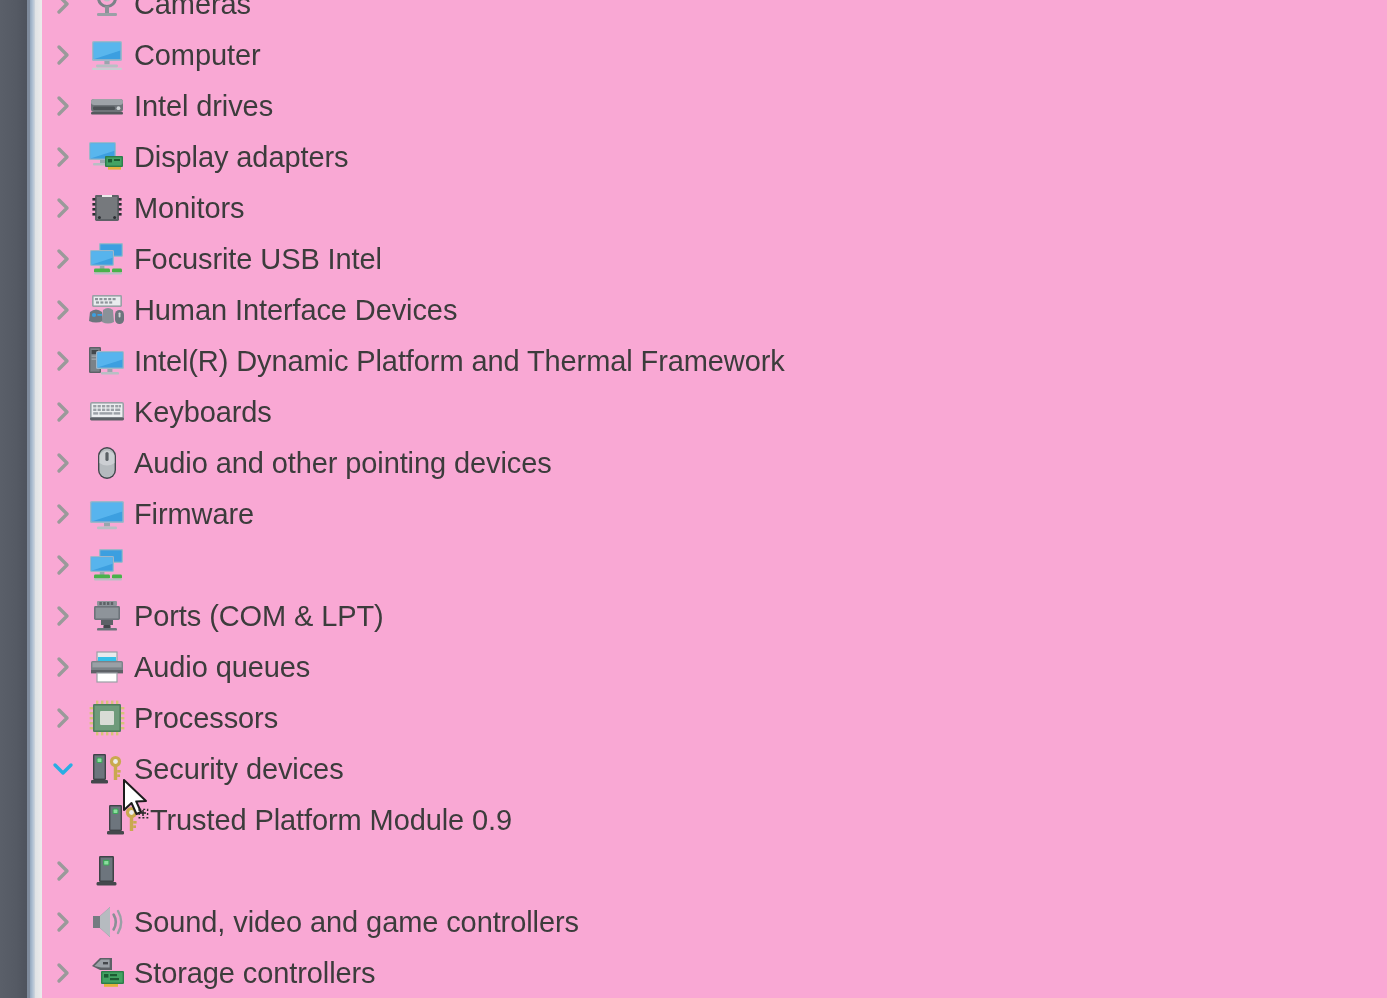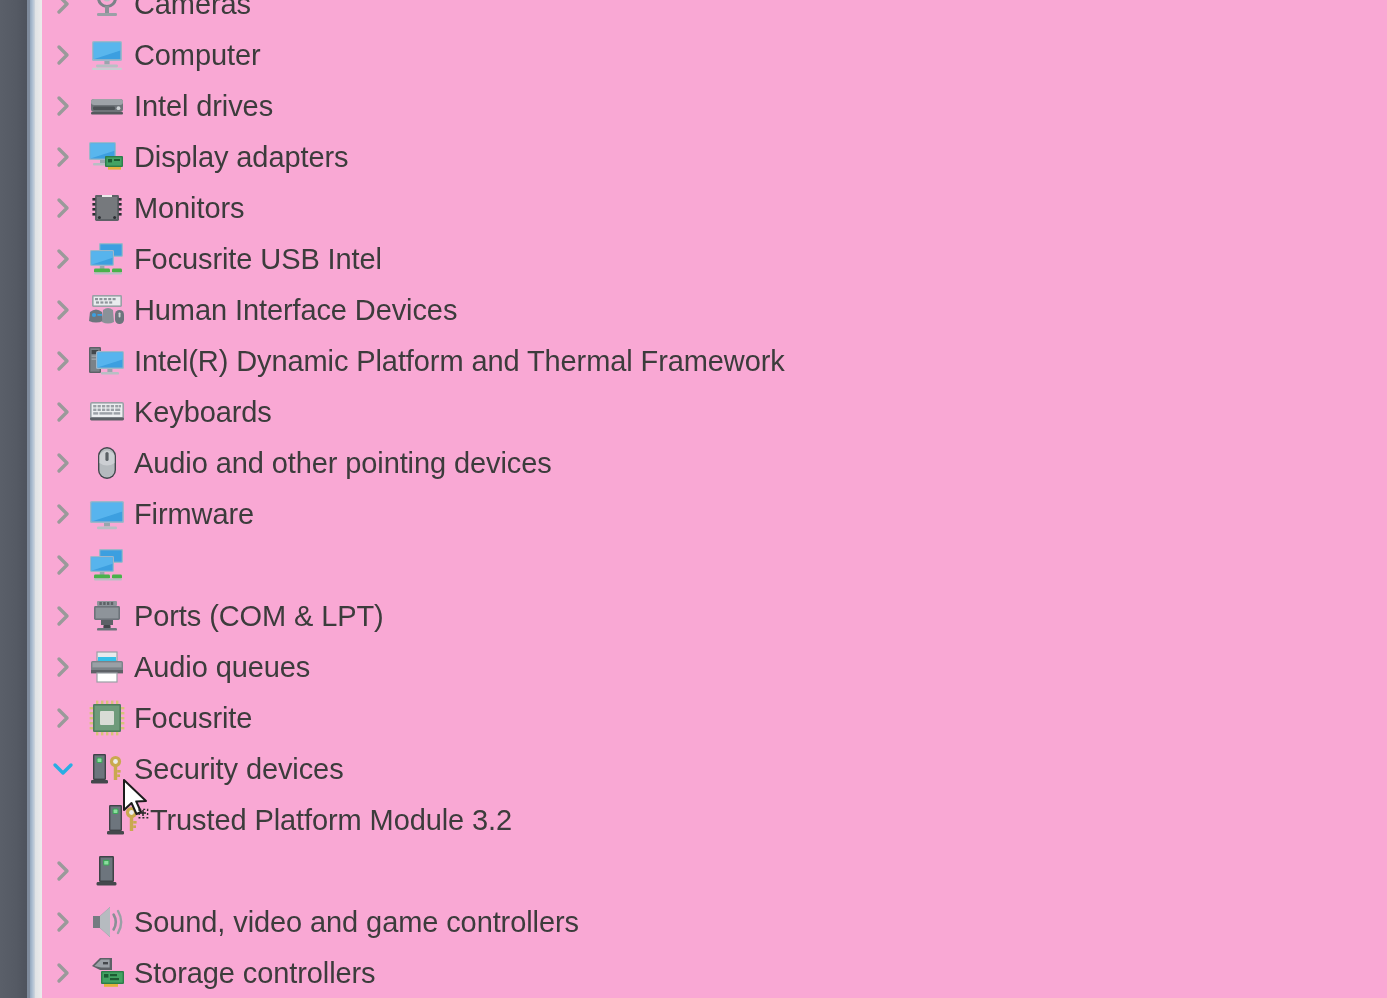--- a/index.html
+++ b/index.html
@@ -453,21 +453,21 @@
               <rect x="33.4" y="14" width="4" height="2.4"></rect>
           <rect x="33.4" y="19" width="4" height="2.4"></rect>
               <rect x="33.4" y="24" width="4" height="2.4"></rect>
           <rect x="33.4" y="29" width="4" height="2.4"></rect>
         </g>
         <rect x="6" y="6" width="28" height="28" rx="1.2" fill="#4f7d5c"></rect>
         <rect x="7.6" y="7.6" width="24.8" height="24.8" fill="#6f9b7b"></rect>
         <rect x="13" y="13" width="14" height="14" rx="1" fill="#d9dcd6"></rect>
           </svg>
         </span>
-        <span class="label">Focusrite</span>
+        <span class="label">Processors</span>
       </div>
       <div class="row">
         <span class="twisty">
           <svg width="26" height="26" viewBox="0 0 26 26">
             <path d="M5 9 L13 17 L21 9" fill="none" stroke="#29aee3" stroke-width="3.4" stroke-linecap="round" stroke-linejoin="round"></path>
           </svg>
         </span>
         <span class="icon-wrap">
           <svg width="40" height="40" viewBox="0 0 40 40">
         <rect x="6" y="5" width="13" height="26" rx="1.2" fill="#3f4347"></rect>
@@ -493,21 +493,21 @@
         <rect x="9.6" y="8.6" width="5.8" height="5.4" rx="0.8" fill="#3ea75a"></rect>
         <rect x="10.6" y="9.6" width="3.8" height="3.4" rx="0.6" fill="#8bdd9e"></rect>
         <rect x="4" y="31" width="17" height="3.4" rx="1.2" fill="#44484c"></rect>
         <circle cx="28.5" cy="12.5" r="5.6" fill="#c9a94e"></circle>
         <circle cx="28.5" cy="12.5" r="2.4" fill="#ebebeb"></circle>
         <rect x="26.8" y="17" width="3.4" height="14" fill="#c9a94e"></rect>
         <rect x="30.2" y="21" width="3.4" height="2.6" fill="#c9a94e"></rect>
         <rect x="30.2" y="25.4" width="2.8" height="2.6" fill="#c9a94e"></rect>
           </svg>
         </span>
-        <span class="label">Trusted Platform Module 3.2</span>
+        <span class="label">Trusted Platform Module 0.9</span>
       </div>
       <div class="row">
         <span class="twisty">
           <svg width="26" height="26" viewBox="0 0 26 26">
             <path d="M9 5 L17 13 L9 21" fill="none" stroke="#9a9a9a" stroke-width="3.4" stroke-linecap="round" stroke-linejoin="round"></path>
           </svg>
         </span>
         <span class="icon-wrap">
           <svg width="40" height="40" viewBox="0 0 40 40">
         <rect x="12" y="5" width="15" height="26" rx="1.2" fill="#3f4347"></rect>

